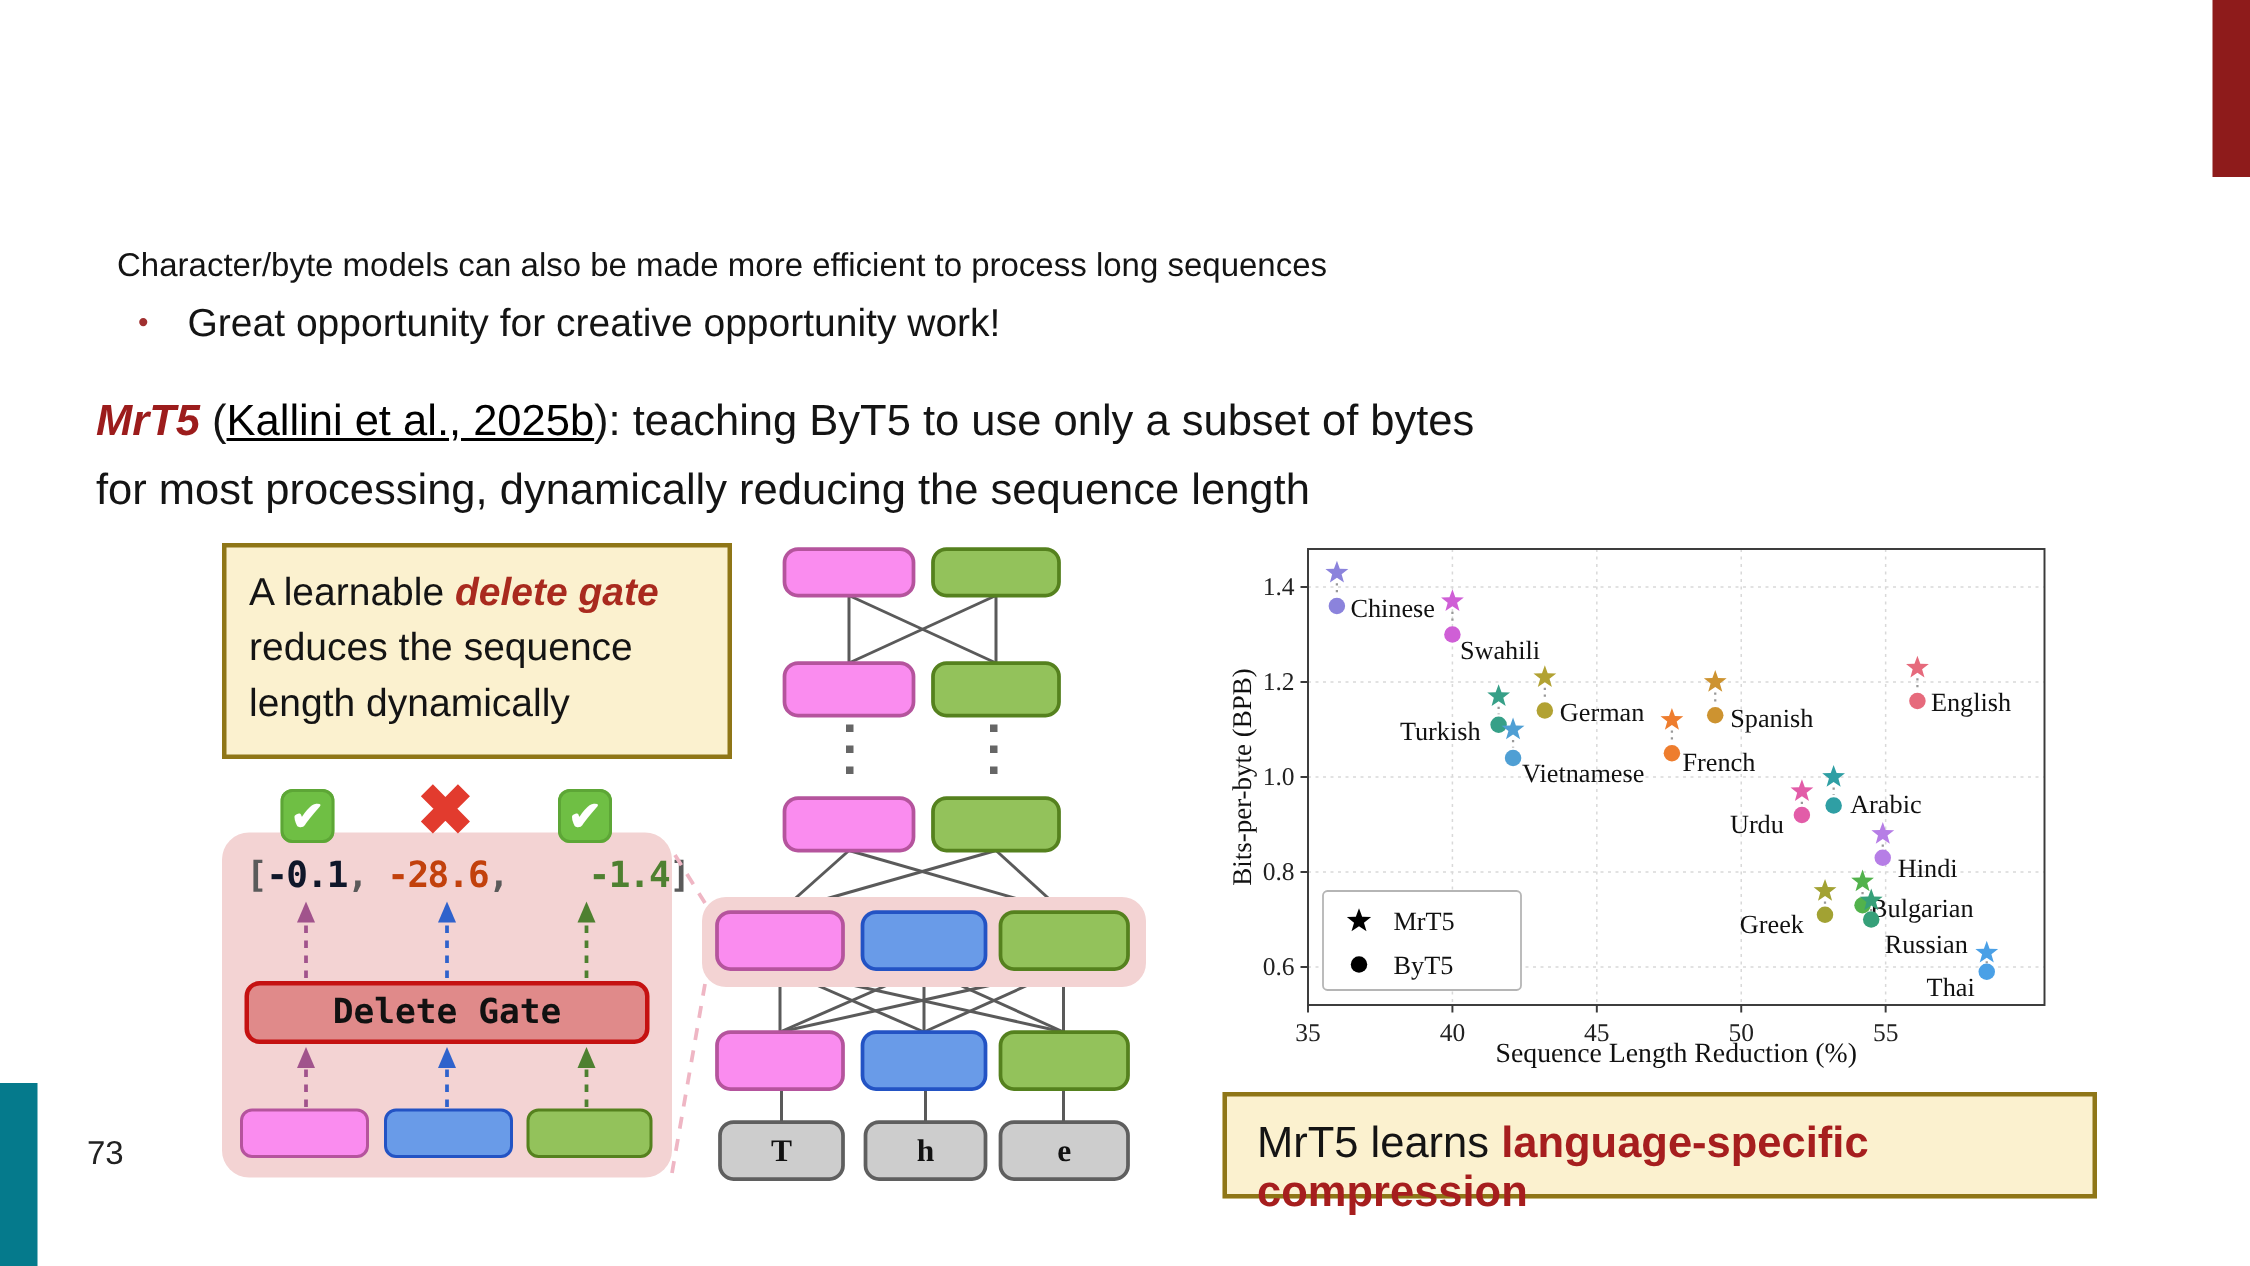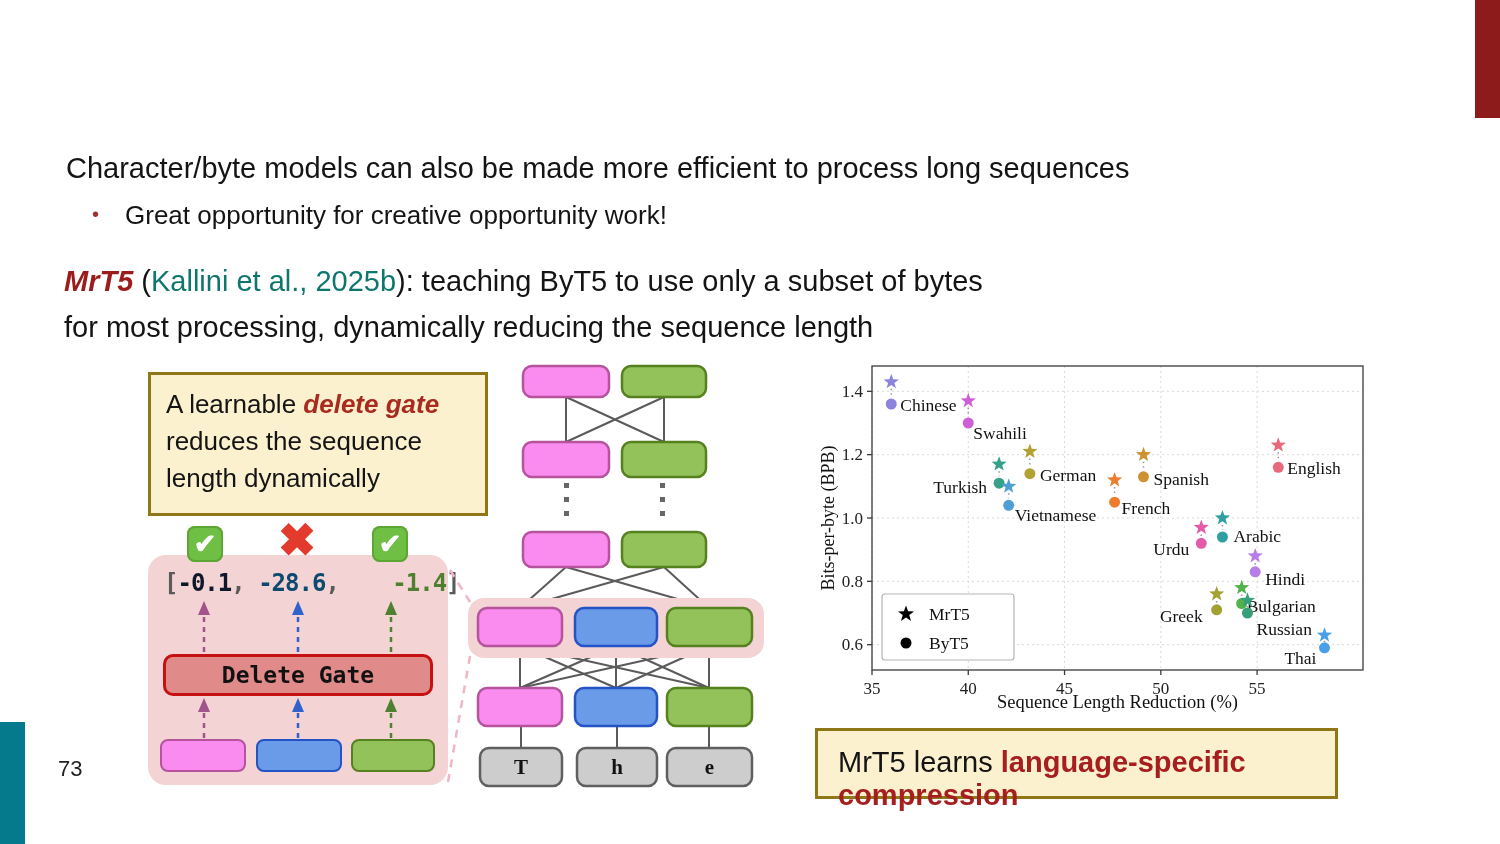--- a/index.html
+++ b/index.html
@@ -5,58 +5,58 @@
   html,body{margin:0;padding:0;background:#e8e8e8;}
   .slide{position:relative;width:1500px;height:844px;background:#ffffff;overflow:hidden;
          font-family:"Liberation Sans",sans-serif;color:#141414;}
 
   .bar-tr{position:absolute;left:1475px;top:0;width:25px;height:118px;background:#8E1B1B;}
   .bar-bl{position:absolute;left:0;top:722px;width:25px;height:122px;background:#057A8C;}
 
   .title{position:absolute;left:62px;top:42px;margin:0;font-size:40px;font-weight:bold;
          color:#16798E;letter-spacing:-0.5px;}
 
-  .intro{position:absolute;left:62px;top:148px;margin:4px;font-size:29px;color:#141414;}
+  .intro{position:absolute;left:62px;top:148px;margin:16px;font-size:22px;color:#141414;}
 
   .bullet-row{position:absolute;left:92px;top:200px;font-size:26px;display:flex;align-items:baseline;}
   .bullet-dot{color:#A03030;font-size:20px;margin-right:26px;position:relative;top:-3px;}
 
   .mrt5-para{position:absolute;left:64px;top:258px;margin:0;font-size:29px;line-height:46px;color:#141414;}
   .mrt5-name{color:#9C1C1C;font-weight:bold;font-style:italic;}
-  .cite-link{color:#0f766e;cursor:pointer;}
+  .cite-link{color:#000000;text-decoration:underline;cursor:pointer;}
 
   .callout{background:#FBF1CF;border:3px solid #8F7617;box-sizing:border-box;}
-  .callout-gate{position:absolute;left:148px;top:372px;width:340px;height:144px;
+  .callout-gate{position:absolute;left:148px;top:362px;width:340px;height:144px;
                 padding:11px 15px;font-size:26px;line-height:1.42;}
   .hl-ital{color:#A92A1E;font-weight:bold;font-style:italic;}
 
   .gate-panel{position:absolute;left:148px;top:555px;width:300px;height:230px;
               background:#F3D3D3;border-radius:18px;}
   .icon-check{position:absolute;width:36px;height:36px;background:#6FBF44;border-radius:8px;
               color:#fff;font-size:27px;font-weight:bold;text-align:center;line-height:36px;
               box-shadow:inset 0 0 0 2px #5da636;}
   .icon-cross{position:absolute;color:#E23B2E;font-size:46px;font-weight:bold;line-height:44px;
               width:48px;text-align:center;}
   .gate-values{position:absolute;left:16px;top:14px;font-family:"DejaVu Sans Mono",monospace;
                font-size:24px;font-weight:bold;color:#5a5a5a;letter-spacing:-1px;white-space:pre;}
-  .v-purple{color:#0f172a;} .v-blue{color:#0c4a6e;} .v-green{color:#4E8030;margin-left:40px;}
+  .v-purple{color:#0f172a;} .v-blue{color:#c2410c;} .v-green{color:#4E8030;margin-left:40px;}
   .gate-arrows{position:absolute;left:0;top:0;overflow:visible;}
   .gate-box{position:absolute;left:15px;top:99px;width:270px;height:42px;background:#E08A8A;
             border:3px solid #C51111;border-radius:10px;box-sizing:border-box;text-align:center;
             line-height:36px;font-family:"DejaVu Sans Mono",monospace;font-size:23px;font-weight:bold;color:#111;}
   .tok{position:absolute;height:33px;border-radius:8px;box-sizing:border-box;}
   .tok-pink{left:12px;top:184px;width:86px;background:#FA8CEF;border:2.5px solid #B5549D;}
   .tok-blue{left:108px;top:184px;width:86px;background:#699BE8;border:2.5px solid #2353C4;}
   .tok-green{left:203px;top:184px;width:84px;background:#93C25B;border:2.5px solid #55811E;}
 
   .net-svg{position:absolute;left:440px;top:355px;}
 
   .chart-wrap{position:absolute;left:812px;top:352px;width:560px;height:362px;}
 
-  .callout-compress{position:absolute;left:815px;top:728px;width:523px;height:71px;
+  .callout-compress{position:absolute;left:815px;top:728px;width:583px;height:71px;
                     font-size:29px;padding:15px 0 0 20px;}
   .hl-bold{color:#A61E1E;font-weight:bold;}
 
   .page-num{position:absolute;left:58px;top:756px;font-size:22px;color:#222;}
 </style>
 </head>
 <body>
 
 <div class="slide">
 

